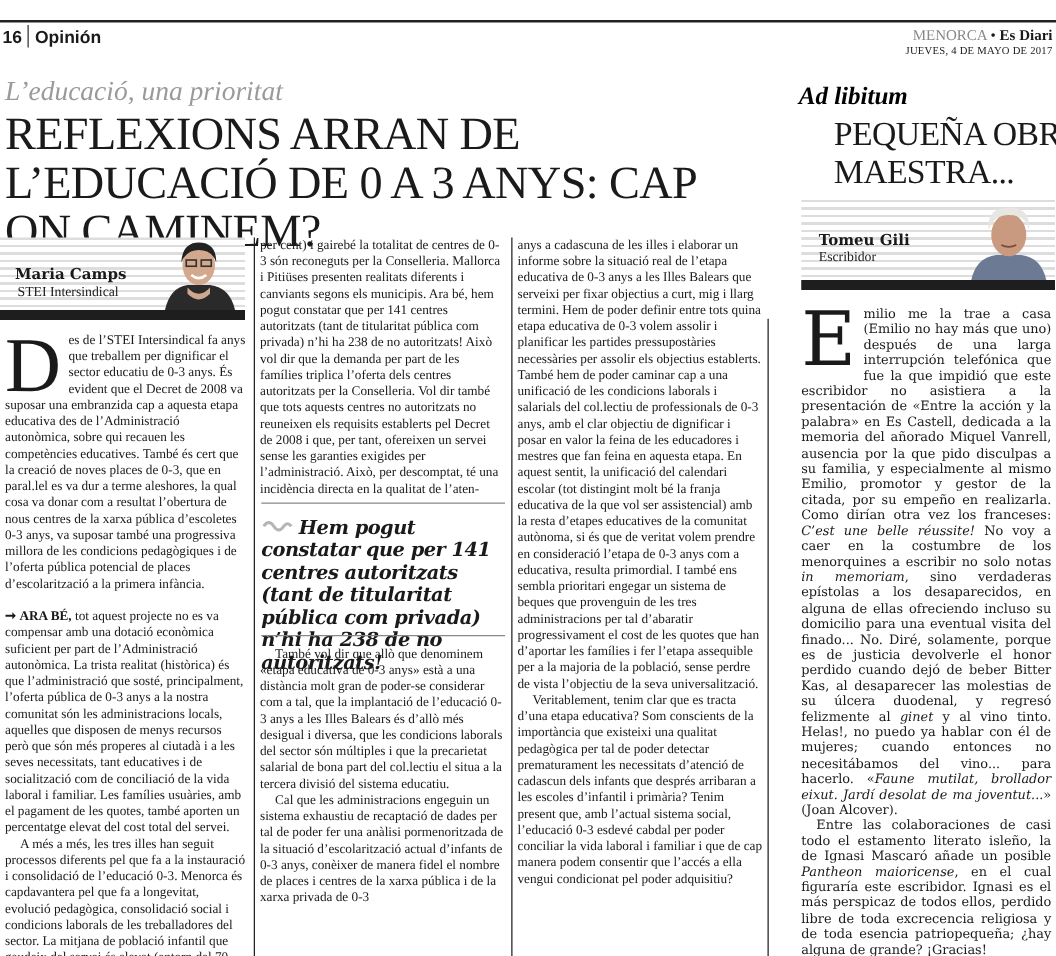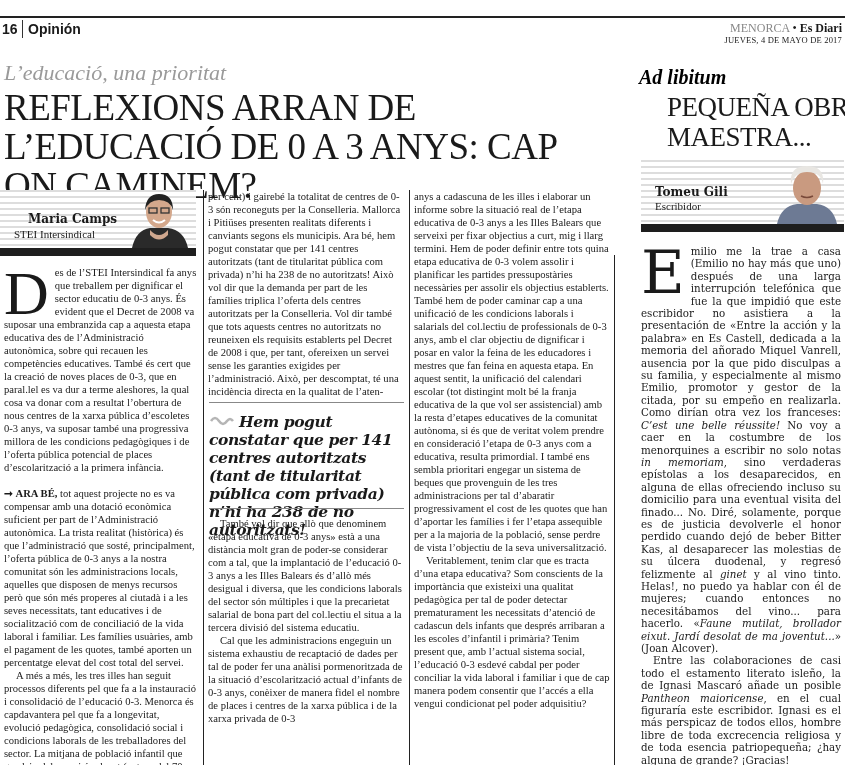--- a/index.html
+++ b/index.html
@@ -13,21 +13,21 @@
   .paper-name { position: absolute; right: 3px; top: 21px; font-size: 12px; text-align: right; }
   .paper-name .m { color: #888; }
   .paper-name .d { font-weight: bold; }
   .paper-date { position: absolute; right: 3px; top: 35px; font-size: 8.5px; letter-spacing: 0.2px; }
 
   .kicker { position: absolute; left: 4px; top: 60px; font-style: italic; font-size: 22px; color: #9a9a9a; font-family: "Liberation Serif", serif; }
   .headline { position: absolute; left: 4px; top: 88px; width: 610px; font-size: 37px; line-height: 39px; color: #1a1a1a; letter-spacing: -0.5px; font-weight: normal; }
 
   .author-box { position: absolute; left: 0; top: 190px; width: 196px; height: 66px; background: repeating-linear-gradient(#ddd 0 2px, #fff 2px 6px); }
   .author-box .bar { position: absolute; left: 0; bottom: 0; width: 100%; height: 8px; background: #1e1e1e; }
-  .author-name { position: absolute; left: 28px; top: 22px; font-weight: bold; font-size: 12px; font-family: "DejaVu Serif", serif; }
+  .author-name { position: absolute; left: 12px; top: 22px; font-weight: bold; font-size: 12px; font-family: "DejaVu Serif", serif; }
   .author-org { position: absolute; left: 14px; top: 38px; font-size: 11px; }
   .photo { position: absolute; right: 6px; bottom: 8px; width: 62px; height: 58px; }
 
   .col { position: absolute; font-size: 10.6px; line-height: 13px; text-align: left; }
   .col p { margin: 0; }
   .col .ind { text-indent: 12px; }
   .col1 { left: 4px; top: 266px; width: 193px; }
   .col2 { left: 208px; top: 190px; width: 195px; }
   .col3 { left: 414px; top: 190px; width: 196px; }
   .col4 { left: 641px; top: 245px; width: 200px; font-family: "DejaVu Serif", serif; font-size: 10.3px; line-height: 12.4px; text-align: justify; }
@@ -126,14 +126,14 @@
     <path d="M2 64 Q6 46 22 44 L42 44 Q58 46 62 64 Z" fill="#6d7a94"></path>
     <ellipse cx="32" cy="28" rx="14" ry="17" fill="#c99a80"></ellipse>
     <path d="M16 24 Q14 6 32 6 Q50 6 48 24 Q46 12 32 12 Q20 12 16 24 Z" fill="#e8e6e2"></path>
     <path d="M26 36 Q32 39 38 36" stroke="#7a4a3a" stroke-width="1.5" fill="none"></path>
   </svg>
   <div class="bar"></div>
 </div>
 
 <div class="col col4">
   <p><span class="r-dropcap">E</span><span>milio me la trae a casa (Emilio no hay más que uno) después de una larga interrupción telefónica que fue la que impidió que este escribidor no asistiera a la presentación de «Entre la acción y la palabra» en Es Castell, dedicada a la memoria del añorado Miquel Vanrell, ausencia por la que pido disculpas a su familia, y especialmente al mismo Emilio, promotor y gestor de la citada, por su empeño en realizarla. Como dirían otra vez los franceses: </span><em>C’est une belle réussite!</em><span> No voy a caer en la costumbre de los  menorquines a escribir no solo notas </span><em>in memoriam</em><span>, sino verdaderas epístolas a los desaparecidos, en alguna de ellas ofreciendo incluso su domicilio para una eventual visita del finado... No. Diré, solamente, porque es de justicia devolverle el honor perdido cuando dejó de beber Bitter Kas, al desaparecer las molestias de su úlcera duodenal, y regresó  felizmente al </span><em>ginet</em><span> y al vino tinto. Helas!, no puedo ya hablar con él de mujeres; cuando entonces no necesitábamos del vino... para hacerlo. «</span><em>Faune mutilat, brollador eixut. Jardí desolat de ma  joventut...</em><span>» (Joan Alcover).</span></p>
-  <p class="ind"><span>Entre las colaboraciones de casi todo el estamento literato isleño, la de Ignasi Mascaró  añade un posible  </span><em>Pantheon maioricense</em><span>, en el cual figuraría este escribidor. Ignasi es el más perspicaz de todos ellos, hombre libre de toda excrecencia religiosa y de toda esencia patriopequeña; ¿hay alguna de grande? ¡Gracias!</span></p>
+  <p class="ind"><span>Entre las colaboraciones de casi todo el estamento literato isleño, la de Ignasi Mascaró  añade un posible  </span><em>Pantheon maioricense</em><span>, en el cual figuraría este escribidor. Ignasi es el más perspicaz de todos ellos, perdido libre de toda excrecencia religiosa y de toda esencia patriopequeña; ¿hay alguna de grande? ¡Gracias!</span></p>
 </div>
 
 </body></html>

